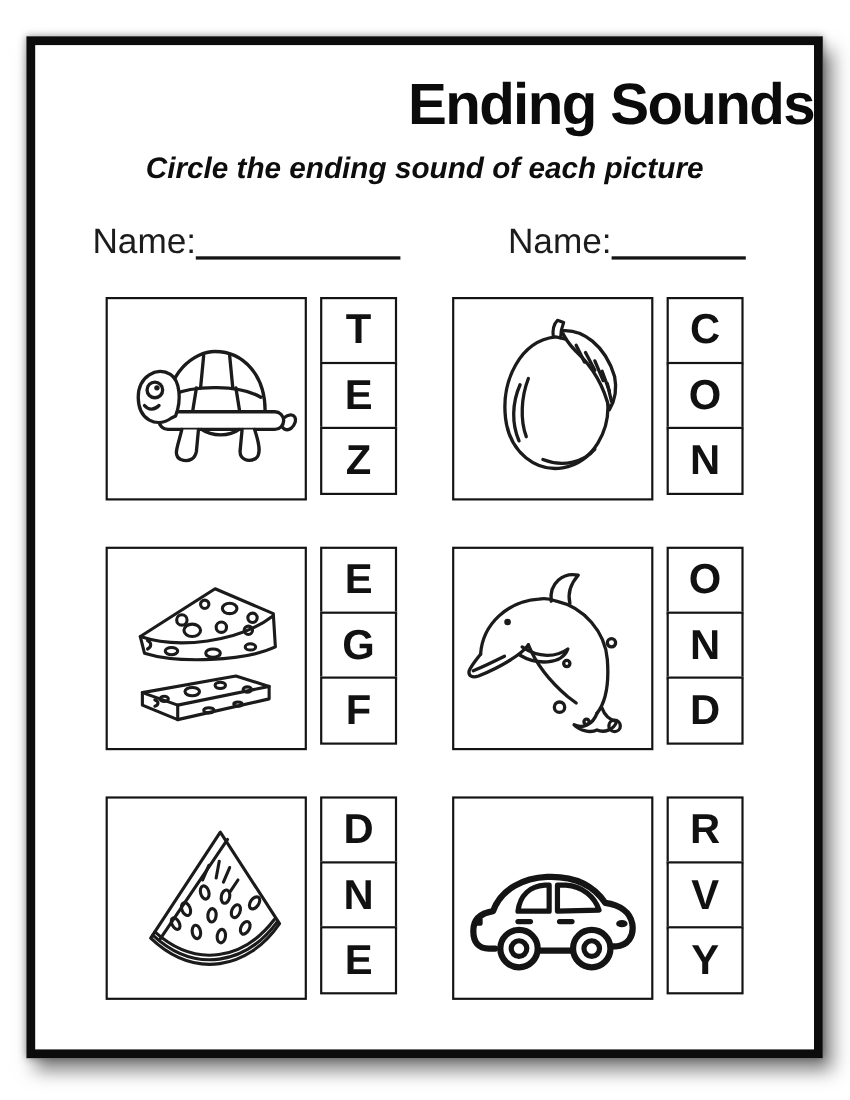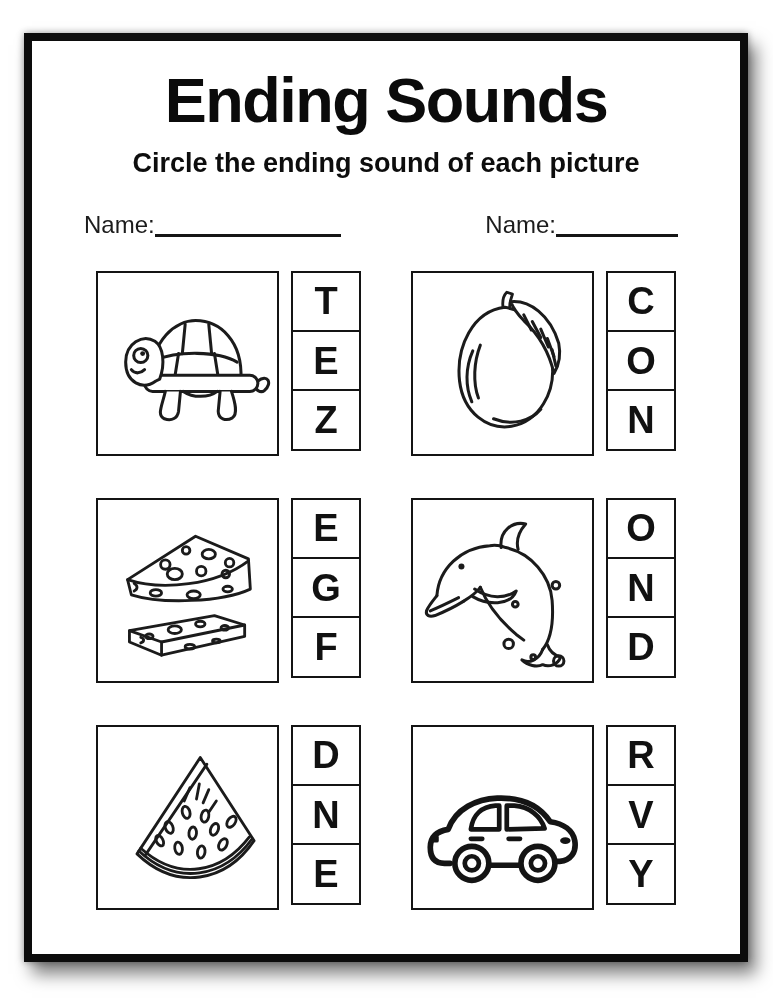--- a/index.html
+++ b/index.html
@@ -6,29 +6,29 @@
   body{
     width:773px;height:1000px;position:relative;overflow:hidden;
     font-family:"Liberation Sans",sans-serif;color:#111;
   }
   .page{
     position:absolute;left:24px;top:33px;width:724px;height:929px;
     box-sizing:border-box;background:#fff;border:8px solid #0c0c0c;
     box-shadow:0 0 7px rgba(0,0,0,.38), 8px 12px 16px rgba(0,0,0,.5);
   }
   .title{
-    margin-top:28px;text-align:center;font-size:63px;font-weight:800;
+    margin-top:28px;text-align:right;font-size:53px;font-weight:800;
     letter-spacing:-1.5px;color:#0b0b0b;line-height:1;
   }
   .subtitle{
-    margin-top:16px;text-align:center;font-size:27px;font-weight:600;color:#0d0d0d;
+    margin-top:16px;text-align:center;font-size:27px;font-weight:600;color:#0d0d0d;font-style:italic;
   }
   .fields{
     margin:32px 62px 0 52px;display:flex;justify-content:space-between;
-    font-size:24px;font-weight:500;color:#1c1c1c;
+    font-size:32px;font-weight:500;color:#1c1c1c;
   }
   .field{display:flex;align-items:flex-end;}
   .write-line{display:inline-block;border-bottom:3px solid #151515;margin-bottom:2px;}
   .line-name{width:186px;}
   .line-date{width:122px;}
   .grid{margin-top:32px;display:flex;flex-direction:column;gap:42px;align-items:center;}
   .grid-row{display:flex;gap:50px;}
   .exercise{display:flex;gap:12px;}
   .pic-box{
     width:183px;height:185px;box-sizing:border-box;border:2.5px solid #141414;

